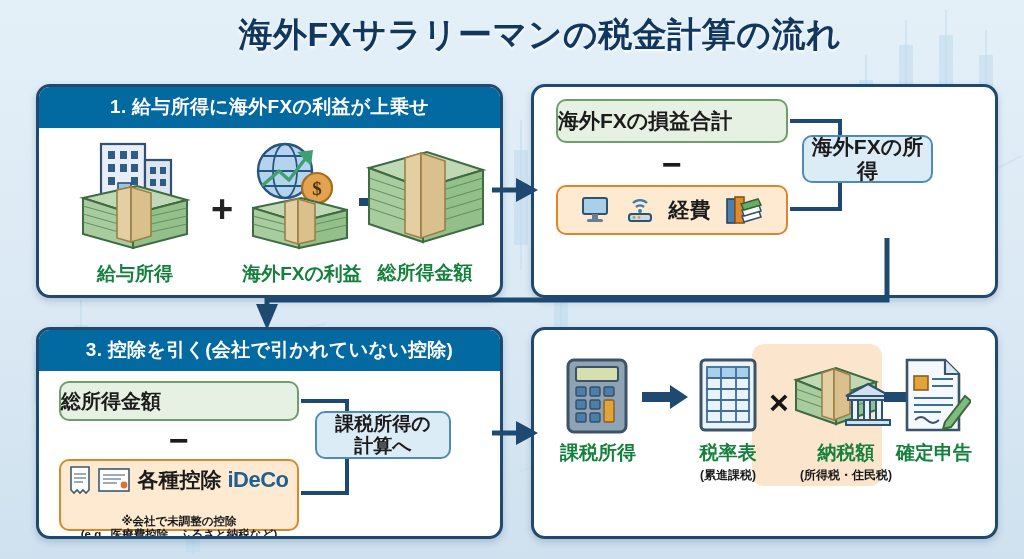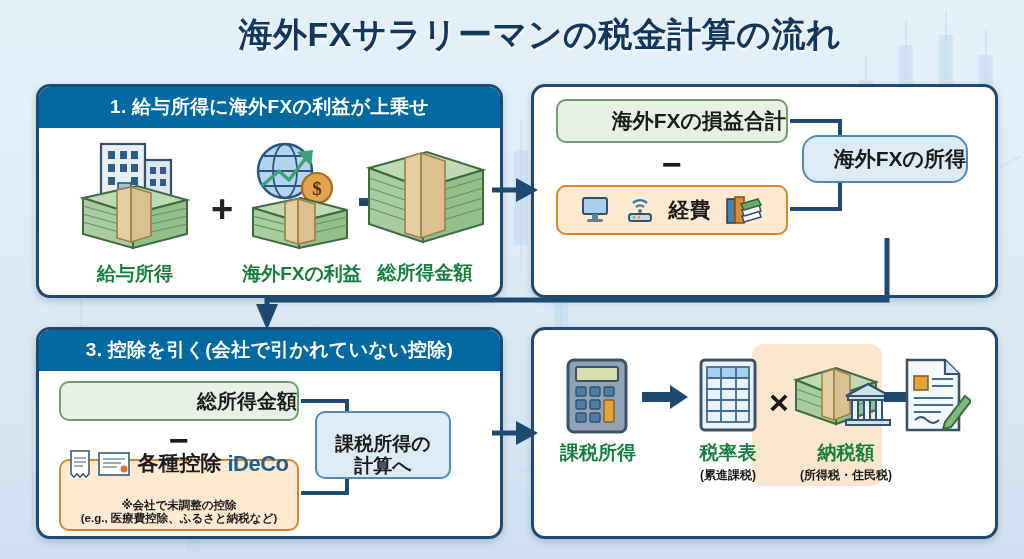--- a/index.html
+++ b/index.html
@@ -44,21 +44,21 @@
   .panel-body{position:relative;width:100%;height:calc(100% - 38px);}
 
   
   #panel1{left:36px;top:84px;width:461px;height:208px;}
   #panel2{left:531px;top:84px;width:461px;height:208px;}
   #panel3{left:36px;top:327px;width:461px;height:206px;}
   #panel4{left:531px;top:327px;width:461px;height:206px;}
 
   
   .rbox{
-    position:absolute;display:flex;align-items:center;justify-content:flex-end;
+    position:absolute;display:flex;align-items:center;justify-content:flex-start;
     border-radius:10px;font-weight:bold;color:#1b1b1b;text-align:center;
     line-height:1.15;box-sizing:border-box;
   }
   .box-green{background:#e6f0e3;border:2.5px solid #6e9e6a;}
   .box-orange{background:#fdead1;border:2.5px solid #d9862c;}
   .box-blue{background:#dcecf7;border:2.5px solid #4e8cb5;}
 
   .minus-sign{
     position:absolute;font-size:34px;font-weight:bold;color:#1b1b1b;
     line-height:1;text-align:center;
@@ -254,21 +254,21 @@
           <path d="M17 16 L34 11 L36 17 L19 22 Z" fill="#ffffff" stroke="#32506a" stroke-width="1.5"></path>
           <path d="M16 10 L33 5 L36 11 L19 16 Z" fill="#6aab6a" stroke="#336633" stroke-width="1.5"></path>
         </svg>
       </div>
 
       <svg class="connector" style="left:250px;top:0px;" width="120" height="170">
         <path d="M6 34 H56 V72 M6 122 H56 V72 M56 72 H76" fill="none" stroke="#1e4a72" stroke-width="4"></path>
         <path d="M72 62 L96 72 L72 82 Z" fill="#1e4a72"></path>
       </svg>
 
-      <div class="rbox box-blue" style="left:268px;top:48px;width:166px;height:48px;font-size:21px;border-radius:16px;">
+      <div class="rbox box-blue" style="left:268px;top:48px;width:131px;height:48px;font-size:21px;">
         <span>海外FXの所得</span>
       </div>
 
     </div>
   </div>
 
   <div class="panel" id="panel3">
     <div class="panel-header">3. 控除を引く(会社で引かれていない控除)</div>
     <div class="panel-body">
 
@@ -302,21 +302,21 @@
         </div>
         <div style="font-size:11.5px;font-weight:bold;margin-top:20px;">※会社で未調整の控除</div>
         <div style="font-size:11.5px;font-weight:bold;">(e.g., 医療費控除、ふるさと納税など)</div>
       </div>
 
       <svg class="connector" style="left:256px;top:0px;" width="120" height="175">
         <path d="M6 30 H52 V68 M6 122 H52 V68 M52 68 H72" fill="none" stroke="#1e4a72" stroke-width="4"></path>
         <path d="M68 58 L92 68 L68 78 Z" fill="#1e4a72"></path>
       </svg>
 
-      <div class="rbox box-blue" style="left:276px;top:40px;width:136px;height:68px;font-size:19px;flex-direction:column;">
+      <div class="rbox box-blue" style="left:276px;top:40px;width:136px;height:48px;font-size:19px;flex-direction:column;">
         <span>課税所得の</span>
         <span>計算へ</span>
       </div>
 
     </div>
   </div>
 
   <div class="panel" id="panel4">
     <div class="panel-body">
 
@@ -414,20 +414,21 @@
               <path d="M35 30 H56"></path>
             </g>
           <g stroke="#3f6d96" stroke-width="2">
               <path d="M17 42 H56"></path>
               <path d="M17 49 H56"></path>
               <path d="M17 56 H44"></path>
             </g>
           <path d="M18 64 q6 -6 12 0 q6 6 12 0" fill="none" stroke="#3a5369" stroke-width="1.8"></path>
           <path d="M48 66 L68 40 L74 45 L54 71 L46 73 Z" fill="#7fba7f" stroke="#3a6b3a" stroke-width="2"></path>
         </svg>
+        <div class="cap">確定申告</div>
       </div>
 
     </div>
   </div>
 
   <svg class="connector" style="left:490px;top:170px;" width="50" height="48">
     <path d="M2 20 H30" stroke="#1e4a72" stroke-width="5" fill="none"></path>
     <path d="M26 8 L48 20 L26 32 Z" fill="#1e4a72"></path>
   </svg>
 

